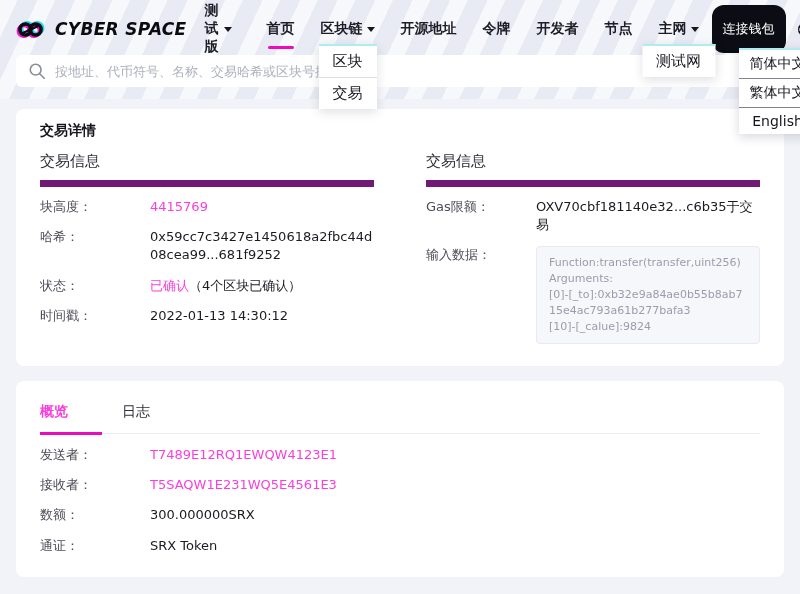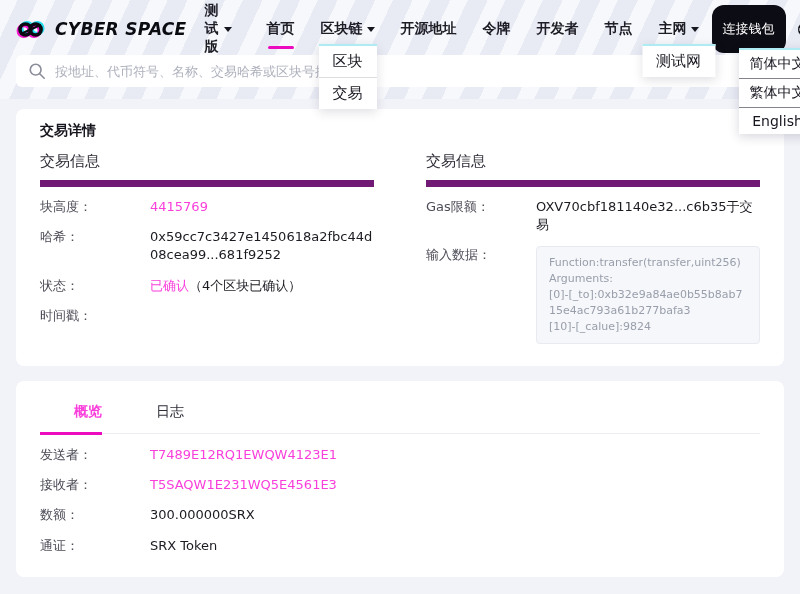--- a/index.html
+++ b/index.html
@@ -86,21 +86,21 @@
   .pink{color:var(--link);cursor:pointer;}
   .note{color:#1b1b22;}
   .databox{
     flex:1;background:#f6f7fa;border:1px solid #e9eaf1;border-radius:4px;
     padding:8px 12px;color:#989eab;font-size:11px;line-height:1.45;
   }
   .databox div{word-break:break-all;}
 
   
   .tabs{display:flex;border-bottom:1px solid #ececf2;margin-bottom:6px;}
-  .tab{width:62px;text-align:right;padding:9px 0 12px;font-size:14px;color:#2e2e38;position:relative;cursor:pointer;margin-right:20px;}
+  .tab{width:62px;text-align:left;padding:9px 0 12px;font-size:14px;color:#2e2e38;position:relative;cursor:pointer;margin-right:20px;}
   .tab.active{color:var(--link);font-weight:bold;}
   .tab.active::after{content:"";position:absolute;left:0;right:0;bottom:-2px;height:3px;background:var(--accent);}
 
   
   .footer{padding:18px 18px 0 24px;display:flex;align-items:flex-start;}
   svg{display:block;}
 </style>
 </head>
 <body>
 
@@ -220,20 +220,21 @@
             <span class="row-value">0x59cc7c3427e1450618a2fbc44d08cea99...681f9252</span>
           </div>
           <div class="row">
             <span class="row-label">状态：</span>
             <span class="row-value">
               <span class="pink">已确认</span><span class="note">（4个区块已确认）</span>
             </span>
           </div>
           <div class="row">
             <span class="row-label">时间戳：</span>
+            <span class="row-value">2022-01-13 14:30:12</span>
           </div>
         </div>
 
         <div>
           <div class="section-title">交易信息</div>
           <div class="row">
             <span class="row-label">Gas限额：</span>
             <span class="row-value">OXV70cbf181140e32...c6b35于交易</span>
           </div>
           <div class="row">

